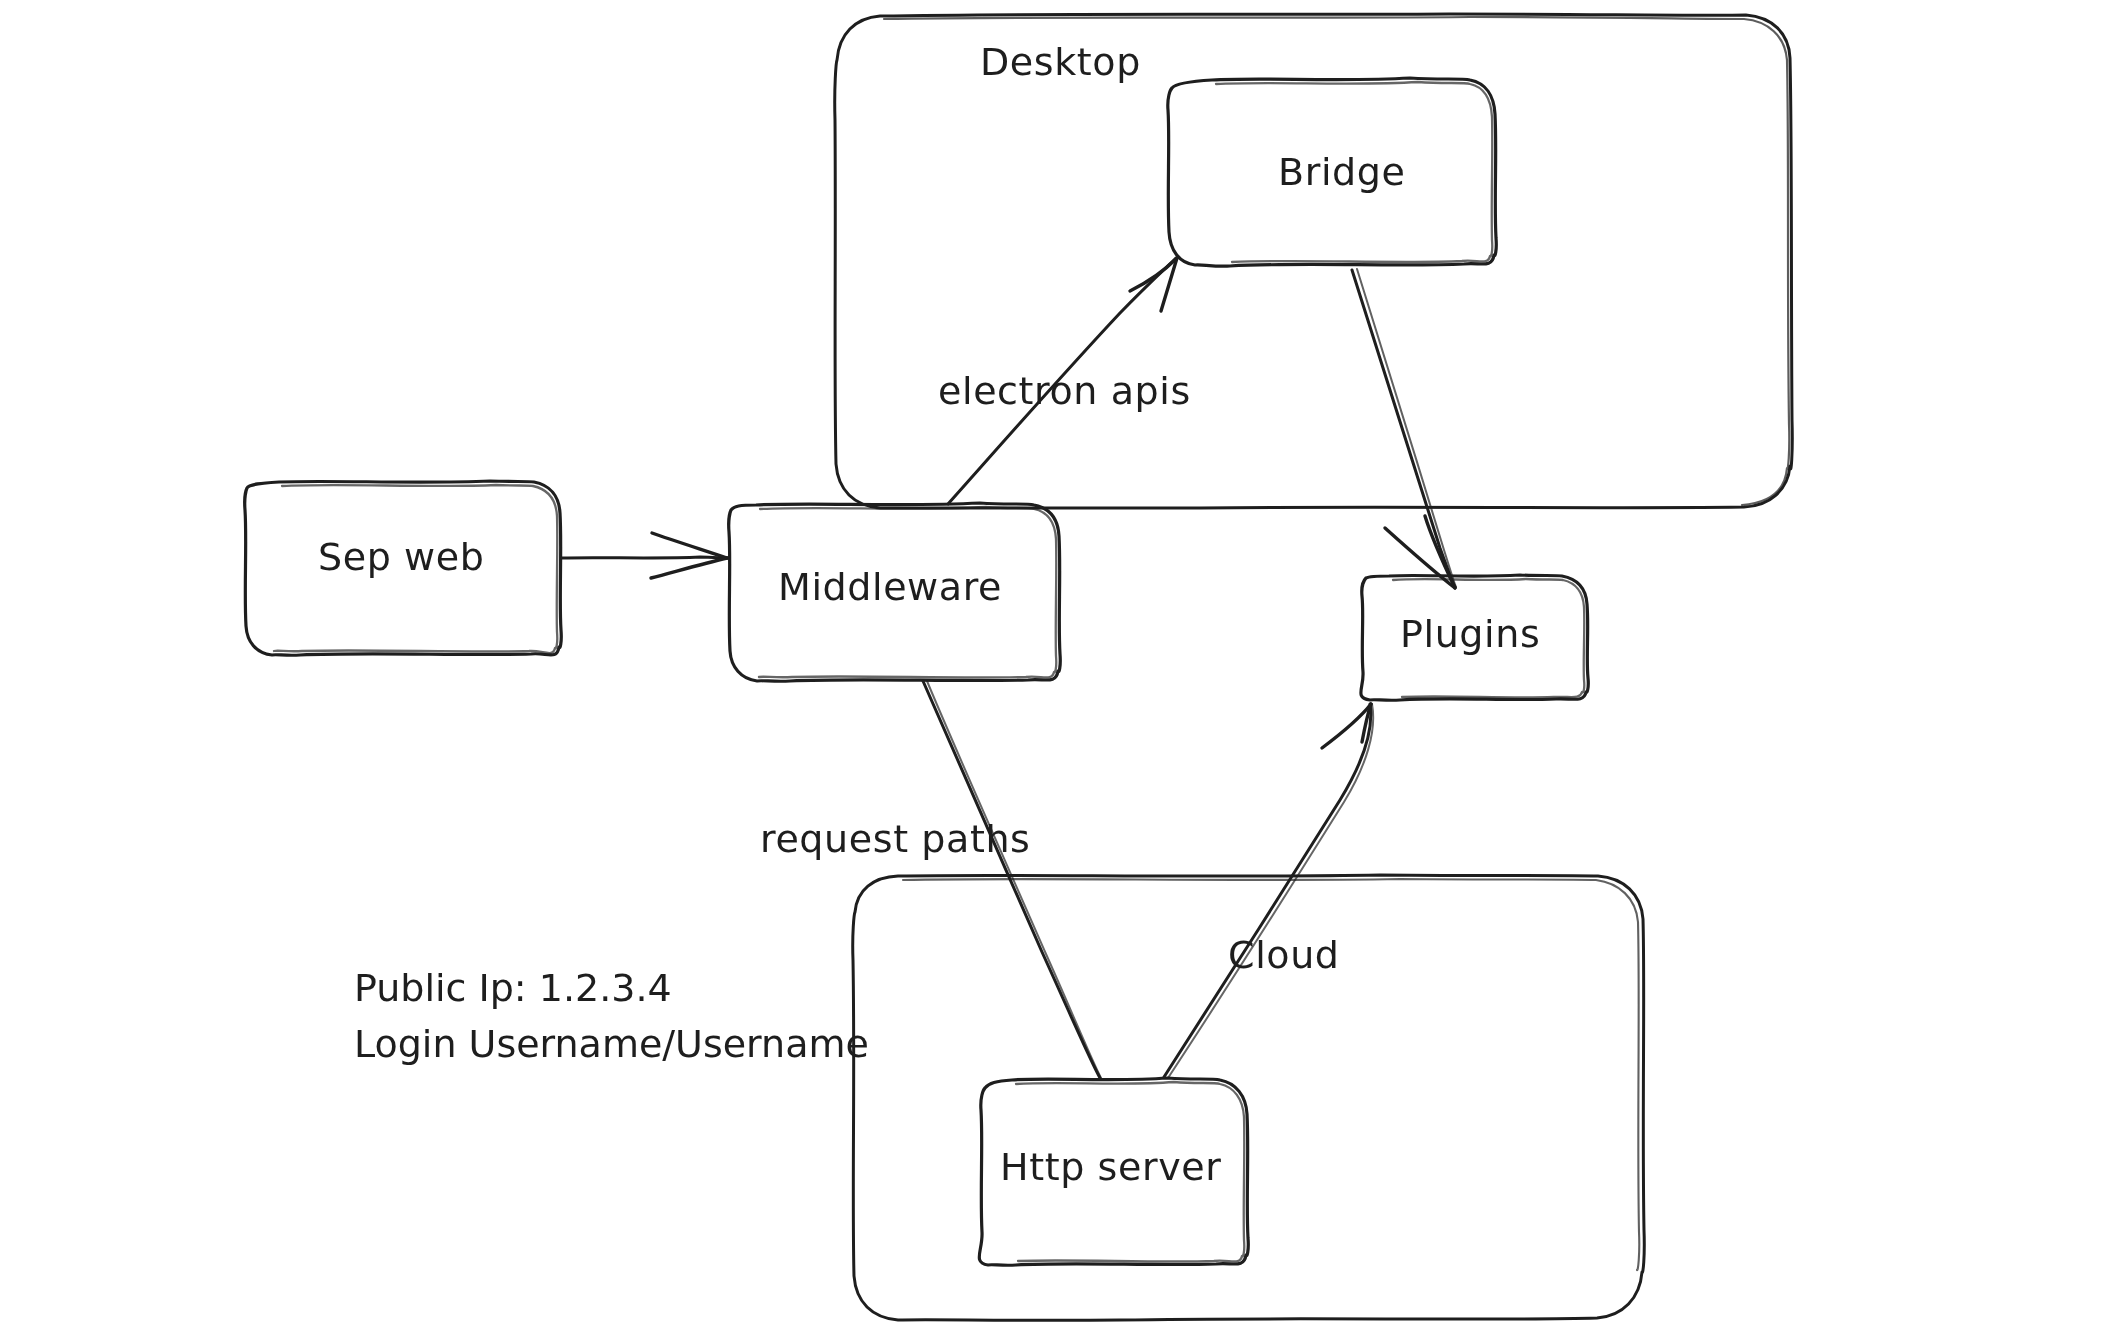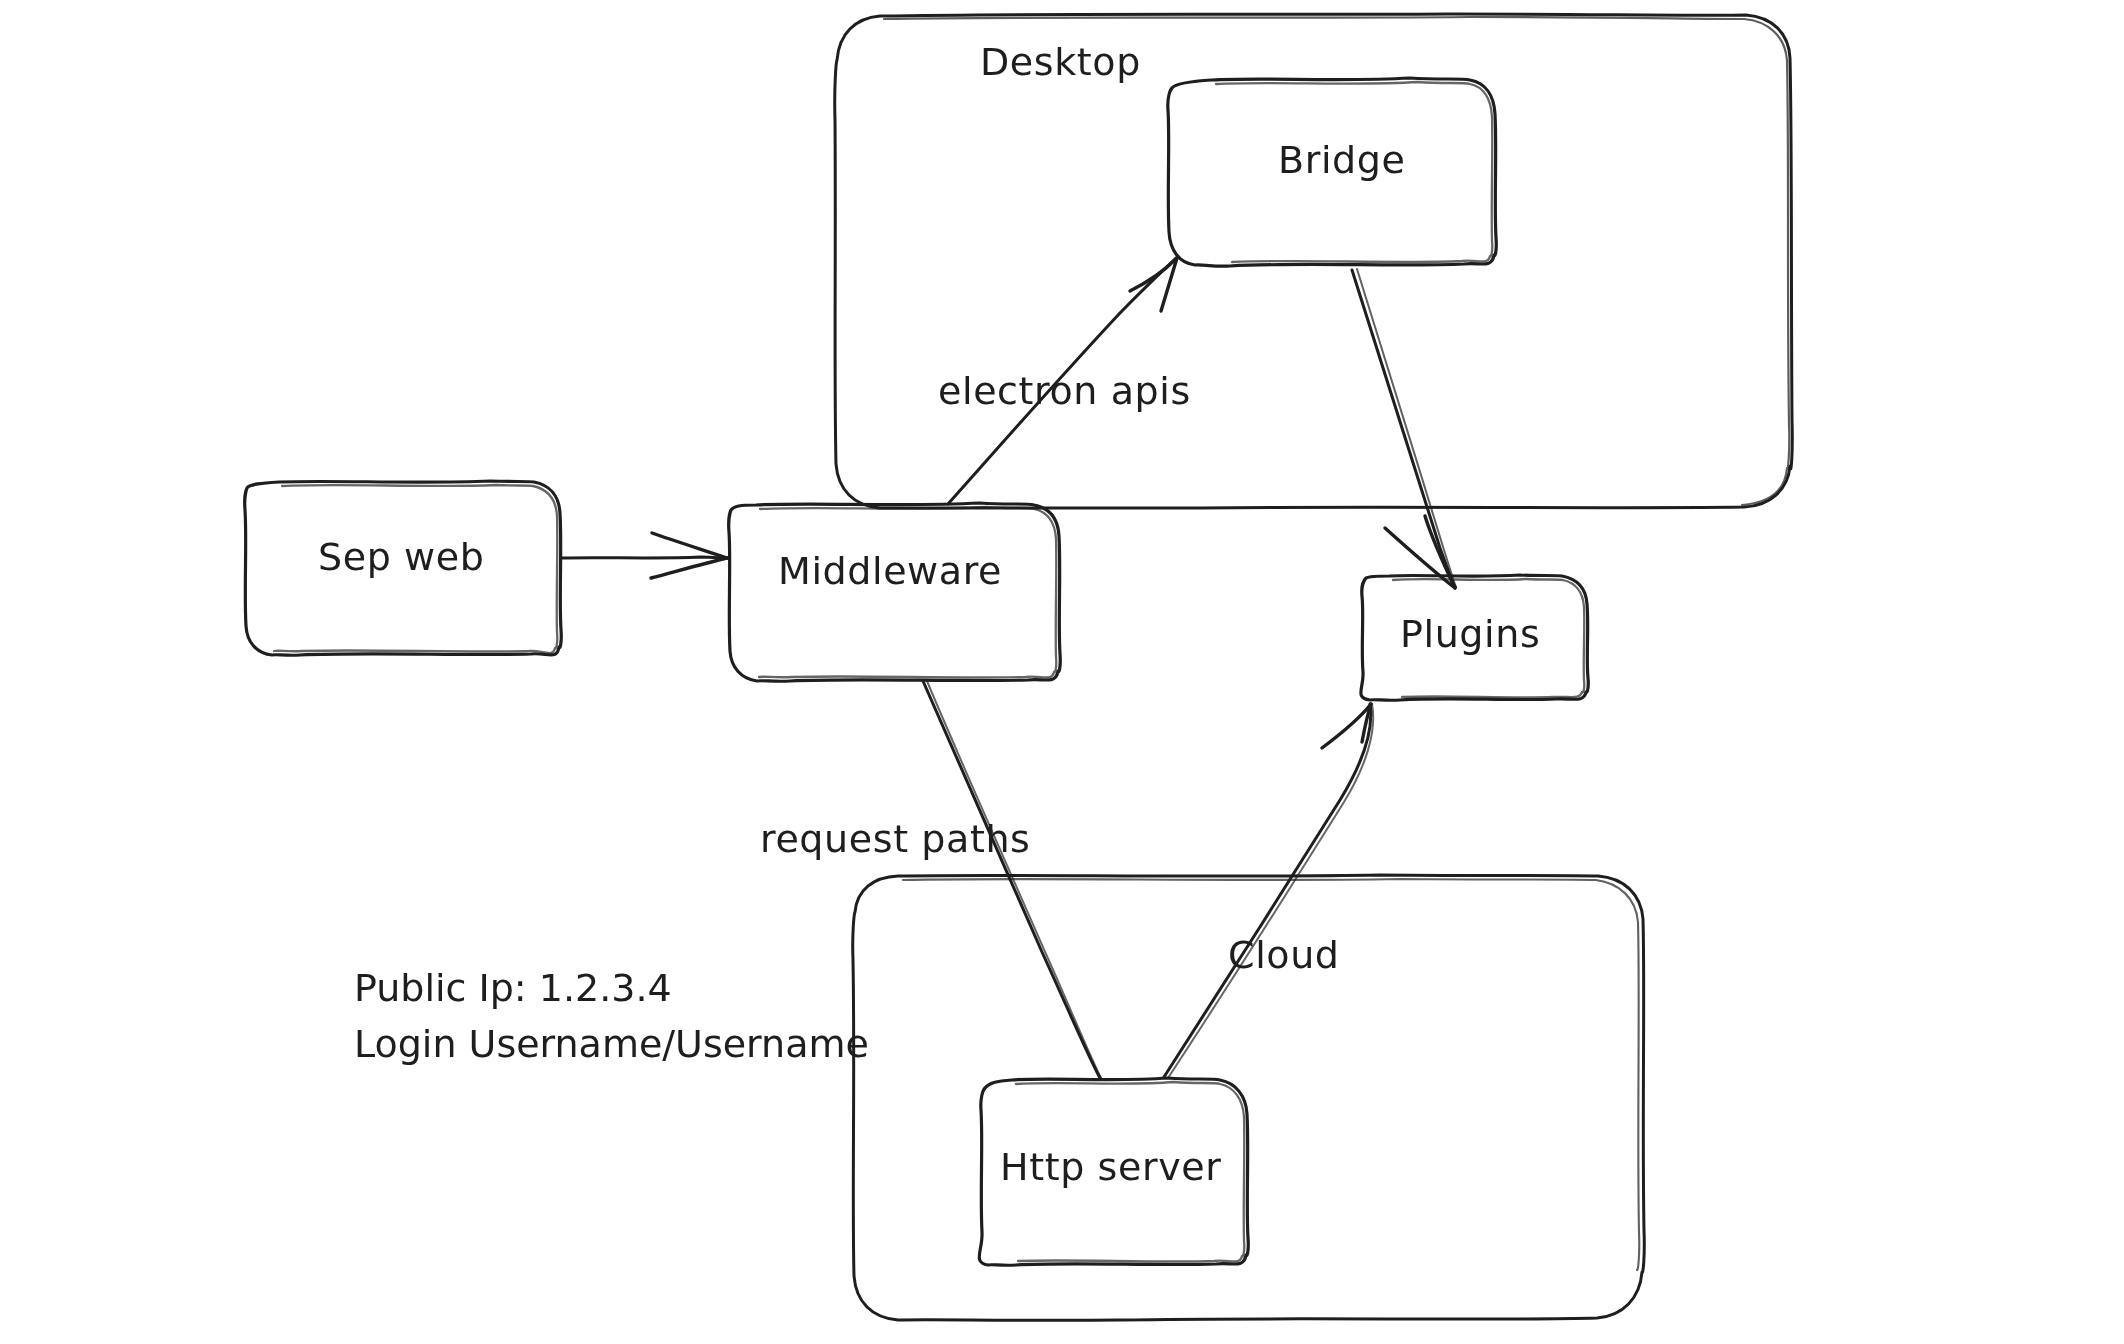--- a/index.html
+++ b/index.html
@@ -208,23 +208,23 @@
       <path class="sketch-stroke arrowhead-stroke" d="M 1322 748 C 1342 733, 1360 718, 1371 704"></path>
       <path class="sketch-stroke arrowhead-stroke" d="M 1362 742 C 1365 726, 1368 713, 1371 704"></path>
     </g>
 
   </svg>
 
   <div class="hand-label container-label" style="left:980px; top:40px;">Desktop</div>
 
   <div class="hand-label node-label" style="left:318px; top:535px;">Sep web</div>
 
-  <div class="hand-label node-label" style="left:778px; top:549px;">Middleware</div>
-
-  <div class="hand-label node-label" style="left:1278px; top:138px;">Bridge</div>
+  <div class="hand-label node-label" style="left:778px; top:565px;">Middleware</div>
+
+  <div class="hand-label node-label" style="left:1278px; top:150px;">Bridge</div>
 
   <div class="hand-label node-label" style="left:1400px; top:612px;">Plugins</div>
 
   <div class="hand-label node-label" style="left:1000px; top:1145px;">Http server</div>
 
   <div class="hand-label edge-label" style="left:938px; top:337px;">electron apis</div>
 
   <div class="hand-label edge-label" style="left:760px; top:785px;">request paths</div>
 
   <div class="hand-label container-label" style="left:1228px; top:933px;">Cloud</div>

